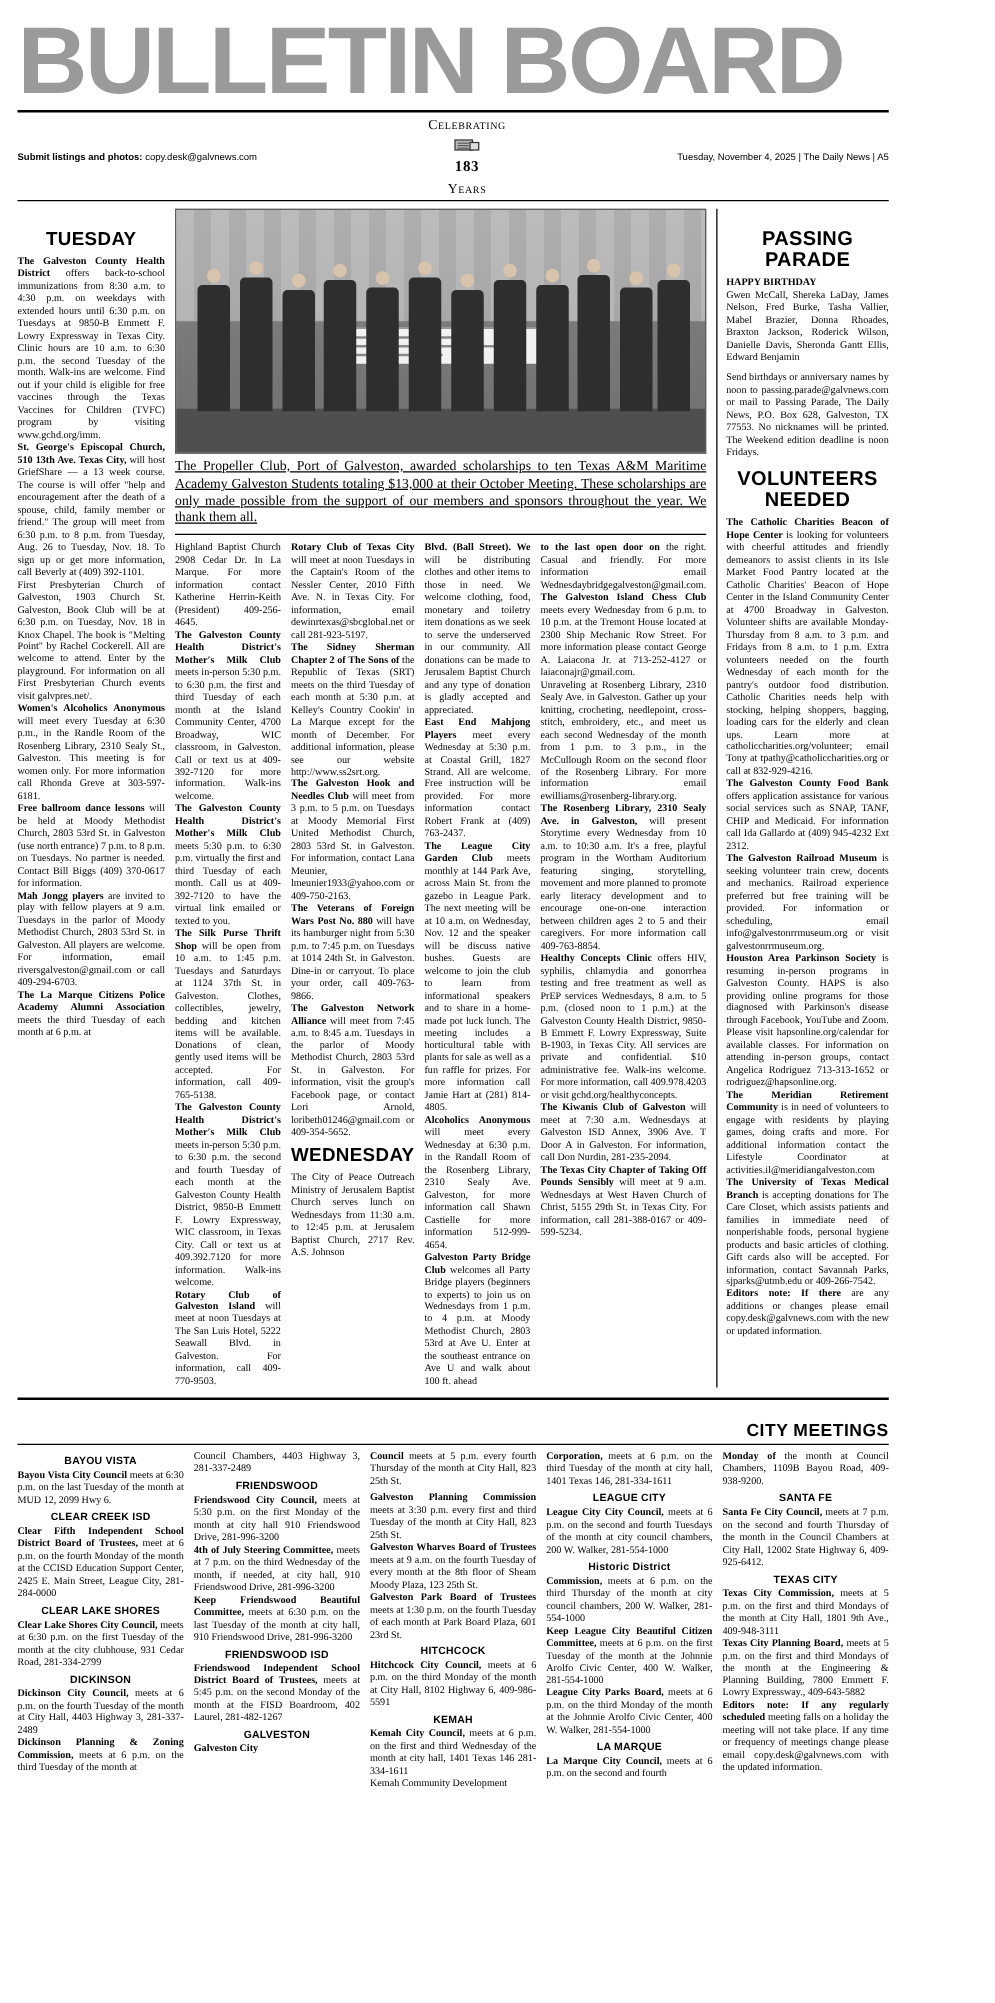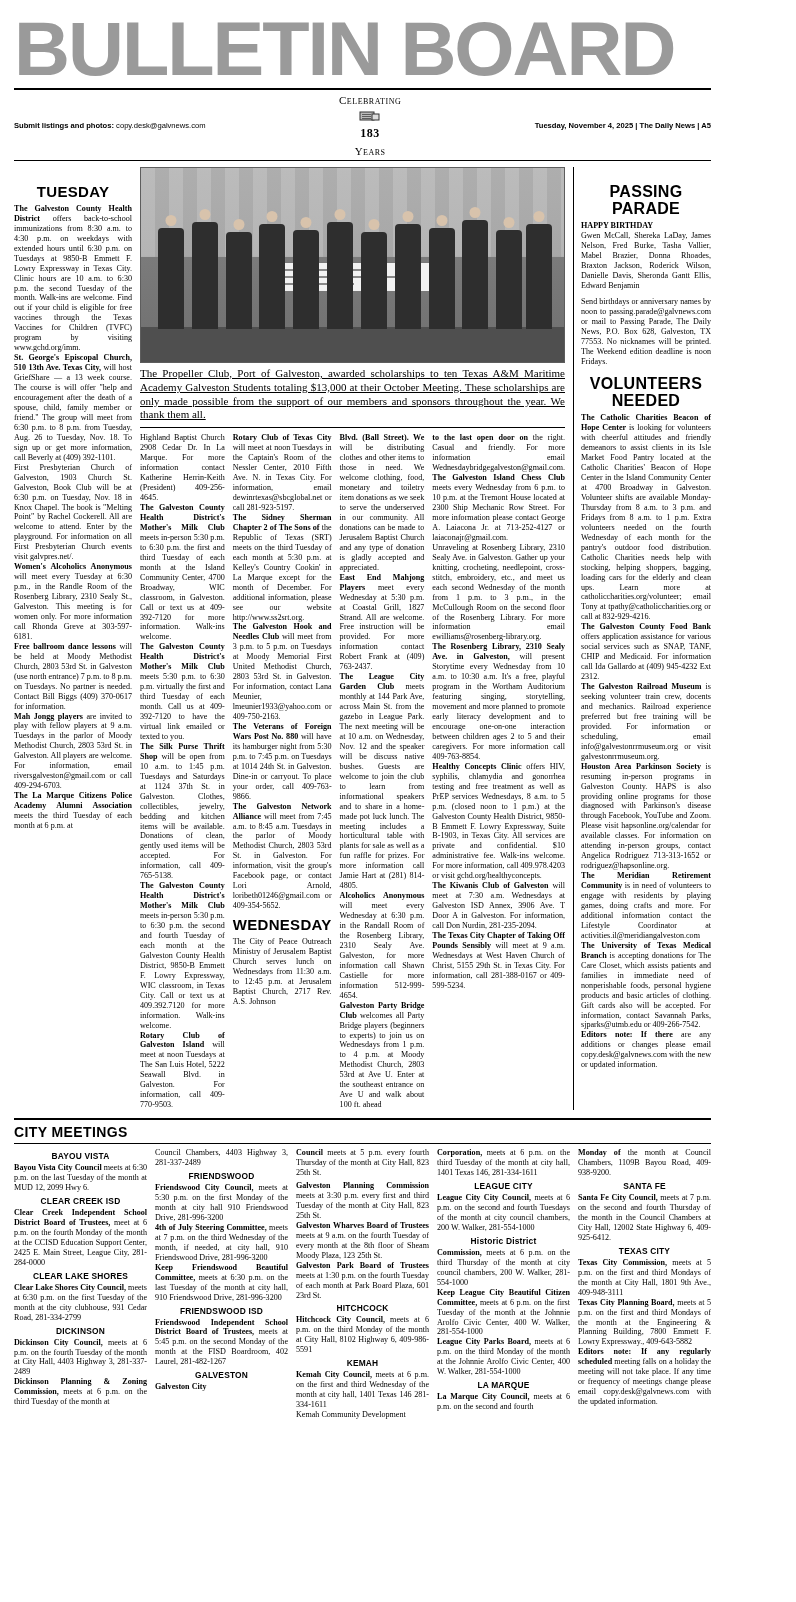--- a/index.html
+++ b/index.html
@@ -43,21 +43,21 @@
   .submit-center {
     font-family: "Liberation Serif", serif;
     font-variant: small-caps;
     font-size: 11px;
     letter-spacing: 0.5px;
     display: flex; align-items: center; gap: 4px; flex-direction: column;
   }
   .submit-center .years { font-weight: bold; font-size: 12px; }
   .anniv-icon { display:inline-block; width: 22px; height: 12px; position: relative; }
   .anniv-icon svg { display:block; }
-  .submit-right { font-weight: bold; text-align: right; }
+  .submit-right { font-weight: normal; text-align: right; }
 
   
   .top-wrap { display: flex; gap: 8px; margin-top: 6px; }
   .col-left { width: 118px; }
   .col-mid { flex: 1; }
   .col-right { width: 138px; border-left: 1px solid #000; padding-left: 7px; }
 
   .sec-head {
     font-family: "Liberation Sans", sans-serif;
     font-weight: bold;
@@ -132,25 +132,26 @@
   
   .citymeet {
     margin-top: 8px;
     border-top: 2px solid #000;
     padding-top: 4px;
   }
   .citymeet-head {
     font-family: "Liberation Sans", sans-serif;
     font-weight: bold;
     font-size: 14px;
-    text-align: left;
+    text-align: right;
     letter-spacing: 0.4px;
     margin-bottom: 4px;
     padding-bottom: 3px;
     border-bottom: 1px solid #000;
+    margin-top: 12px;
   }
   .six { display: flex; gap: 8px; justify-content: space-between; }
   .six .scol { flex: 1; }
   .sub-head {
     font-family: "Liberation Sans", sans-serif;
     font-weight: bold;
     font-size: 8.4px;
     text-align: center;
     margin: 3px 0 2px 0;
     letter-spacing: 0.2px;
@@ -307,21 +308,21 @@
     <div class="citymeet-head">CITY MEETINGS</div>
     <div class="six">
 
       <div class="scol">
         <div class="sub-head">BAYOU VISTA</div>
         <div class="body-col">
             <p><b>Bayou Vista City Council</b> meets at 6:30 p.m. on the last Tuesday of the month at MUD 12, 2099 Hwy 6.</p>
           </div>
         <div class="sub-head">CLEAR CREEK ISD</div>
         <div class="body-col">
-            <p><b>Clear Creek Independent School District Board of Trustees,</b> meet at 6 p.m. on the fourth Monday of the month at the CCISD Education Support Center, 2425 E. Main Street, League City, 281-284-0000</p>
+            <p><b>Clear Fifth Independent School District Board of Trustees,</b> meet at 6 p.m. on the fourth Monday of the month at the CCISD Education Support Center, 2425 E. Main Street, League City, 281-284-0000</p>
           </div>
         <div class="sub-head">CLEAR LAKE SHORES</div>
         <div class="body-col">
             <p><b>Clear Lake Shores City Council,</b> meets at 6:30 p.m. on the first Tuesday of the month at the city clubhouse, 931 Cedar Road, 281-334-2799</p>
           </div>
         <div class="sub-head">DICKINSON</div>
         <div class="body-col">
           <p><b>Dickinson City Council,</b> meets at 6 p.m. on the fourth Tuesday of the month at City Hall, 4403 Highway 3, 281-337-2489</p>
           <p><b>Dickinson Planning &amp; Zoning Commission,</b> meets at 6 p.m. on the third Tuesday of the month at</p>
         </div>

